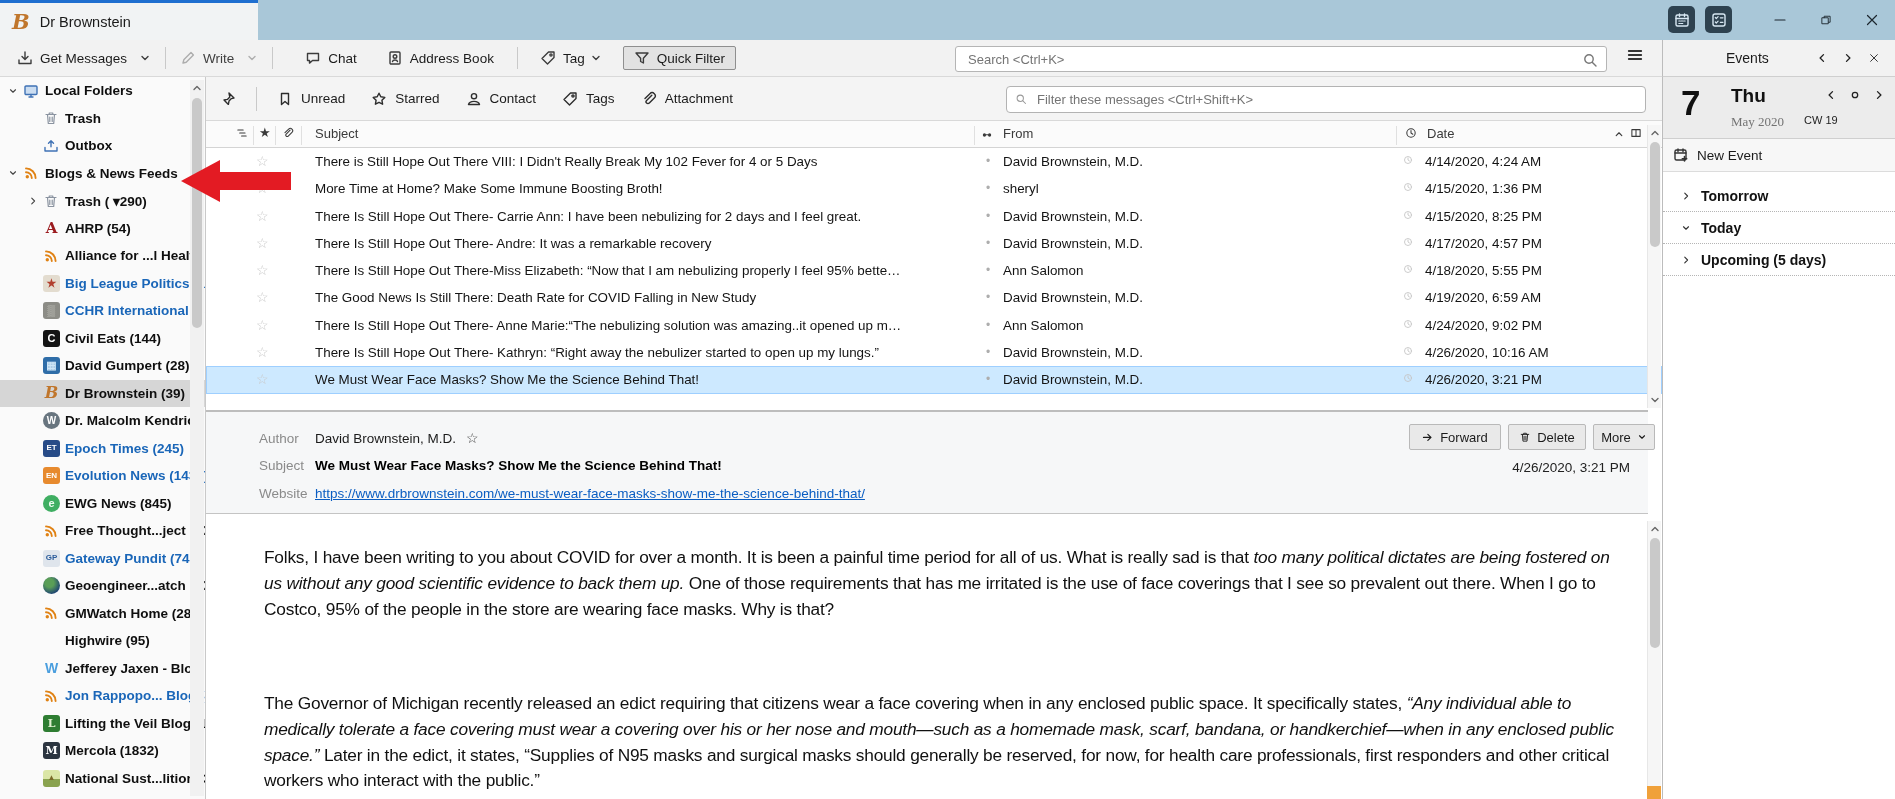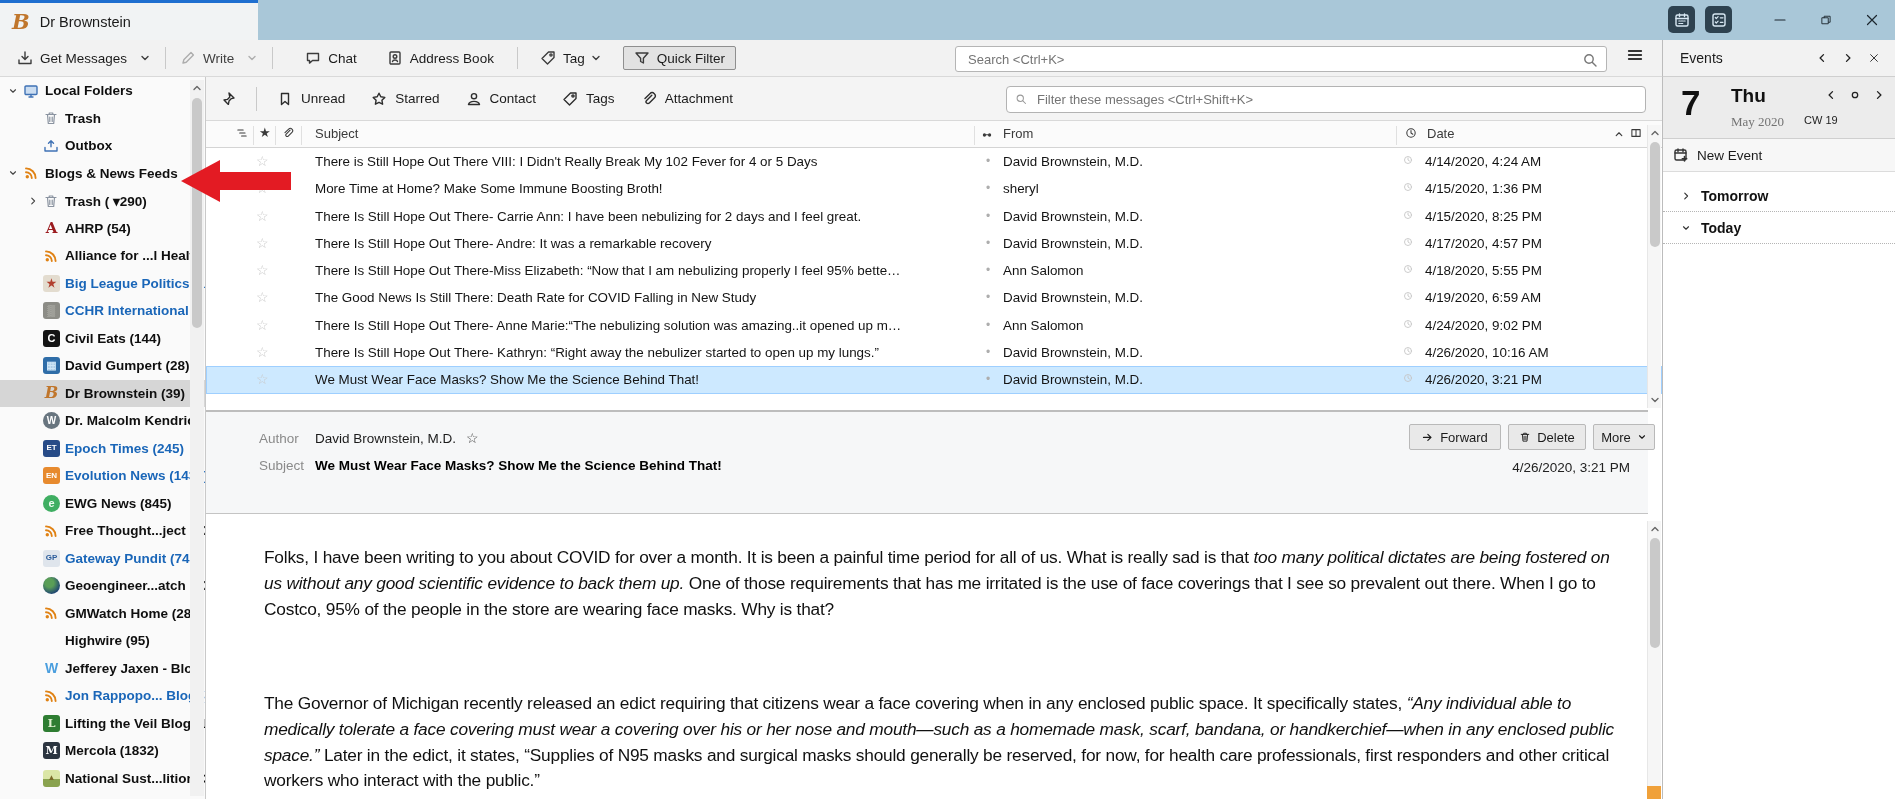--- a/index.html
+++ b/index.html
@@ -38,21 +38,21 @@
              border:1px solid #b5b5b5;border-radius:3px;}
   .searchbox input{position:absolute;left:10px;top:2px;width:600px;height:20px;border:none;outline:none;
              font-family:"Liberation Sans",sans-serif;font-size:13px;background:transparent;}
   .searchbox .icn{position:absolute;right:8px;top:5px;color:#777;}
   .burger{position:absolute;left:1626px;top:46px;color:#333;}
 
   
   .events-head{position:absolute;left:1662px;top:40px;width:233px;height:37px;background:#f2f2f2;
                border-bottom:1px solid #cfcfcf;border-left:1px solid #bcbcbc;
                display:flex;align-items:center;padding:0 8px 0 17px;font-size:14px;}
-  .events-head .title{flex:1;}
+  .events-head .title{flex:1;margin-left:46px;}
   .ehbtn{color:#222;padding:0 7px;}
 
   
   .sidebar{position:absolute;left:0;top:77px;width:205px;height:722px;background:#fafafa;overflow:hidden;}
   .frow{display:flex;align-items:center;height:27.5px;padding-left:8px;white-space:nowrap;overflow:hidden;}
   .frow.sel{background:#d6d6d6;}
   .fexp{width:15px;flex:0 0 15px;color:#444;display:flex;align-items:center;}
   .ficon{width:22px;flex:0 0 22px;display:flex;align-items:center;}
   .flabel{font-size:13.5px;font-weight:bold;color:#0f0f0f;overflow:hidden;}
   .chip{width:17px;height:17px;border-radius:3px;display:flex;align-items:center;justify-content:center;
@@ -793,20 +793,24 @@
     <div class="headpane">
       <div class="hrow" style="top:18px">
         <span class="hlabel">Author</span>
         <span>David Brownstein, M.D.</span>
         <span class="hstar">☆</span>
       </div>
       <div class="hrow" style="top:46px">
         <span class="hlabel">Subject</span>
         <span class="hsubject">We Must Wear Face Masks? Show Me the Science Behind That!</span>
       </div>
+      <div class="hrow" style="top:74px">
+        <span class="hlabel">Website</span>
+        <span class="hlink">https://www.drbrownstein.com/we-must-wear-face-masks-show-me-the-science-behind-that/</span>
+      </div>
       <span class="hbtn" style="left:1203px;width:92px">
         <span class="icn sm">
             <svg viewBox="0 0 16 16" fill="none" stroke="currentColor" stroke-width="1.4" stroke-linecap="round" stroke-linejoin="round">
               <path d="M2 8.5h8.5M7.8 4.5l4.2 4-4.2 4" stroke-width="1.6"></path>
             </svg>
           </span>
         <span>Forward</span>
       </span>
       <span class="hbtn" style="left:1302px;width:78px">
         <span class="icn sm">
@@ -887,20 +891,28 @@
           <span>Tomorrow</span>
         </div>
         <div class="esec">
           <span class="icn xs">
             <svg viewBox="0 0 16 16" fill="none" stroke="currentColor" stroke-width="1.4" stroke-linecap="round" stroke-linejoin="round">
               <path d="M4 6l4 4 4-4" stroke-width="1.8"></path>
             </svg>
           </span>
           <span>Today</span>
         </div>
+        <div class="esec">
+          <span class="icn xs">
+            <svg viewBox="0 0 16 16" fill="none" stroke="currentColor" stroke-width="1.4" stroke-linecap="round" stroke-linejoin="round">
+              <path d="M6 3.5 10.5 8 6 12.5" stroke-width="1.8"></path>
+            </svg>
+          </span>
+          <span>Upcoming (5 days)</span>
+        </div>
       </div>
   </div>
 
   <div class="red-arrow">
     <span class="tri"></span>
     <span class="bar"></span>
   </div>
 
 </div>
 

